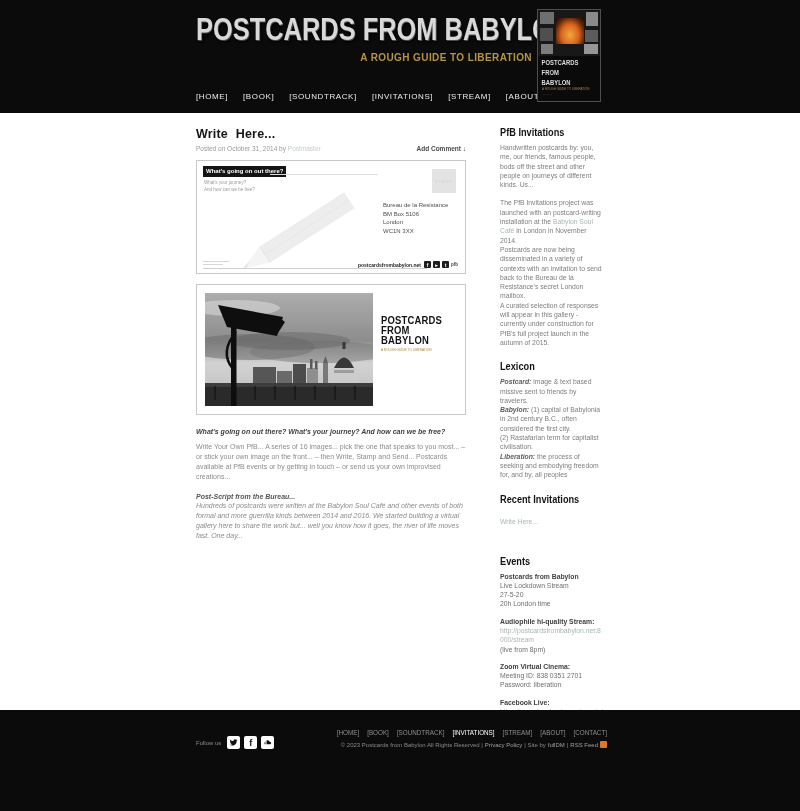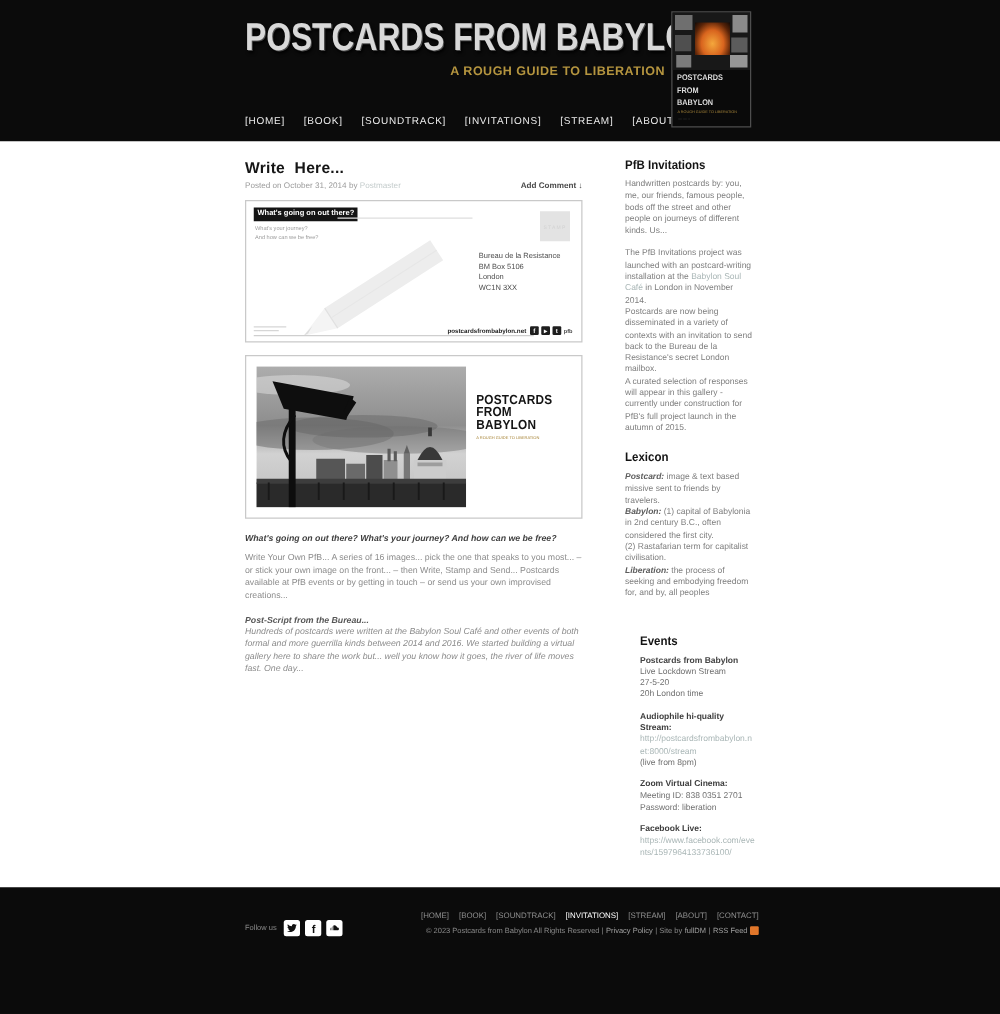--- a/index.html
+++ b/index.html
@@ -241,22 +241,26 @@
       <p class="sb-p">A curated selection of responses will appear in this gallery - currently under construction for PfB's full project launch in the autumn of 2015.</p>
 
       <div class="sb-section">
         <span class="sb-h">Lexicon</span>
         <p class="sb-p tight"><span class="lex-term">Postcard:</span><span> image &amp; text based missive sent to friends by travelers.</span></p>
         <p class="sb-p tight"><span class="lex-term">Babylon:</span><span> (1) capital of Babylonia in 2nd century B.C., often considered the first city.</span></p>
         <p class="sb-p tight">(2) Rastafarian term for capitalist civilisation.</p>
         <p class="sb-p"><span class="lex-term">Liberation:</span><span> the process of seeking and embodying freedom for, and by, all peoples</span></p>
       </div>
 
-
-      <div class="sb-section" style="margin-top:28px;margin-left:12px;">
+      <div class="sb-section">
+        <span class="sb-h">Recent  Invitations</span>
+        <span class="ev-linklike">Write Here...</span>
+      </div>
+
+      <div class="sb-section" style="margin-top:28px;">
         <span class="sb-h">Events</span>
         <div class="ev-name">Postcards from Babylon</div>
         <div class="ev-line">Live Lockdown Stream</div>
         <div class="ev-line">27-5-20</div>
         <div class="ev-line">20h London time</div>
 
         <div class="ev-title">Audiophile hi-quality Stream:</div>
         <div class="ev-linklike">http://postcardsfrombabylon.net:8000/stream</div>
         <div class="ev-line">(live from 8pm)</div>
 

